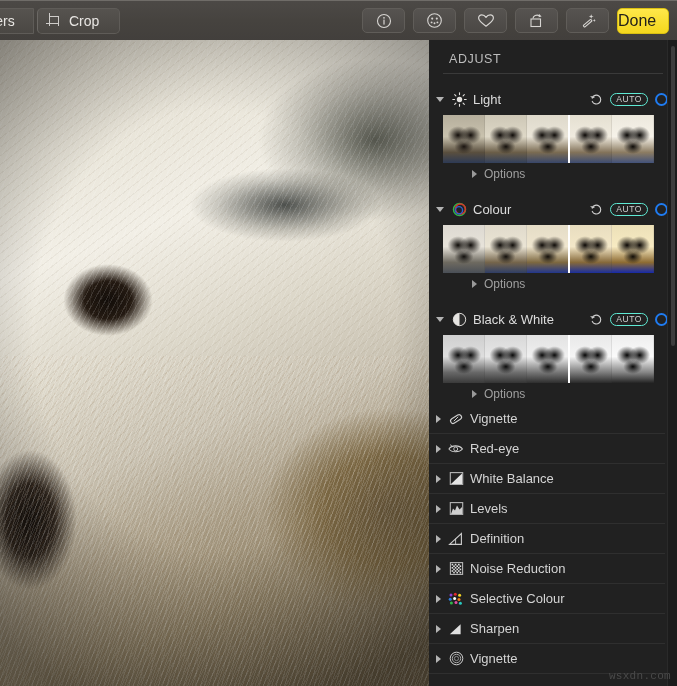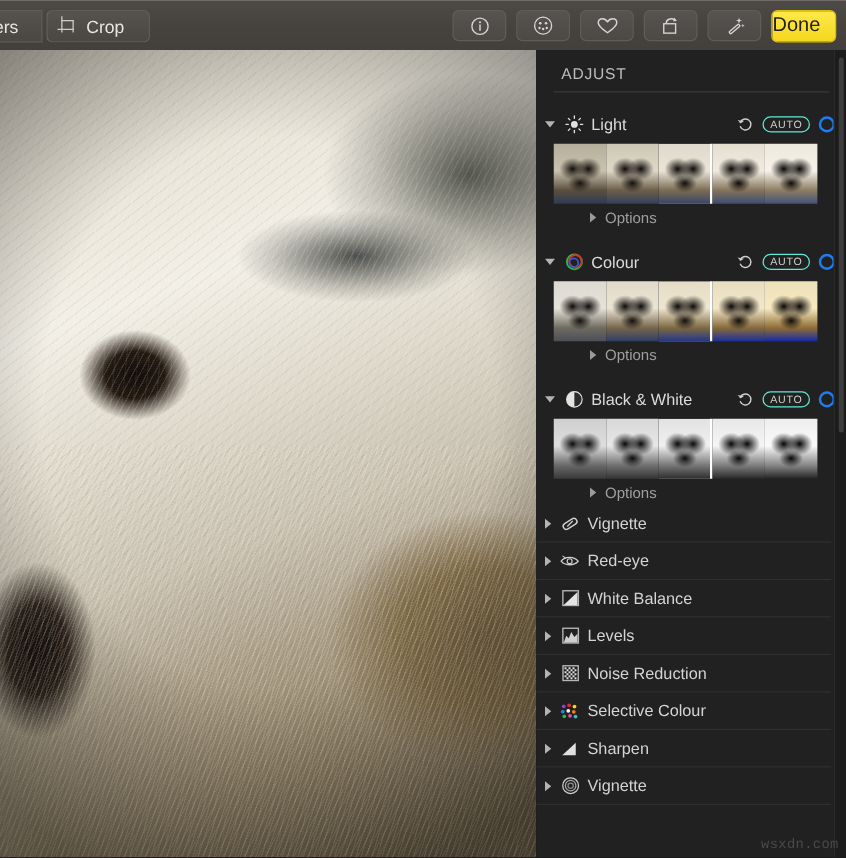--- a/index.html
+++ b/index.html
@@ -373,20 +373,30 @@
       <span class="tri"></span>
       <span class="sec-ico">
         <svg width="15" height="15" viewBox="0 0 15 15">
           <rect x="1.3" y="1.6" width="12.4" height="11.8" fill="none" stroke="#b6b6b6" stroke-width="1.1"></rect>
           <path d="M2 13 L4 7.5 L6 9.5 L8 4.5 L10.5 8.5 L13 6 L13 13 Z" fill="#cfcfcf"></path>
         </svg>
       </span>
       <span class="sec-label">Levels</span>
     </div>
 
+    <div class="row">
+      <span class="tri"></span>
+      <span class="sec-ico">
+        <svg width="16" height="14" viewBox="0 0 16 14">
+          <path d="M1.6 12.4 L13.4 1.6 L13.4 12.4 Z" fill="none" stroke="#cfcfcf" stroke-width="1.1"></path>
+          <line x1="7.6" y1="12.4" x2="7.6" y2="6.7" stroke="#cfcfcf" stroke-width="0.9"></line>
+        </svg>
+      </span>
+      <span class="sec-label">Definition</span>
+    </div>
 
     <div class="row">
       <span class="tri"></span>
       <span class="sec-ico">
         <svg width="15" height="15" viewBox="0 0 15 15">
           <rect x="1.4" y="1.6" width="12.2" height="11.8" fill="none" stroke="#b6b6b6" stroke-width="1.1"></rect>
           <g fill="#dcdcdc">
             <rect x="2.6" y="2.8" width="1.6" height="1.6"></rect>
               <rect x="5.8" y="2.8" width="1.6" height="1.6"></rect>
               <rect x="9" y="2.8" width="1.6" height="1.6"></rect>

